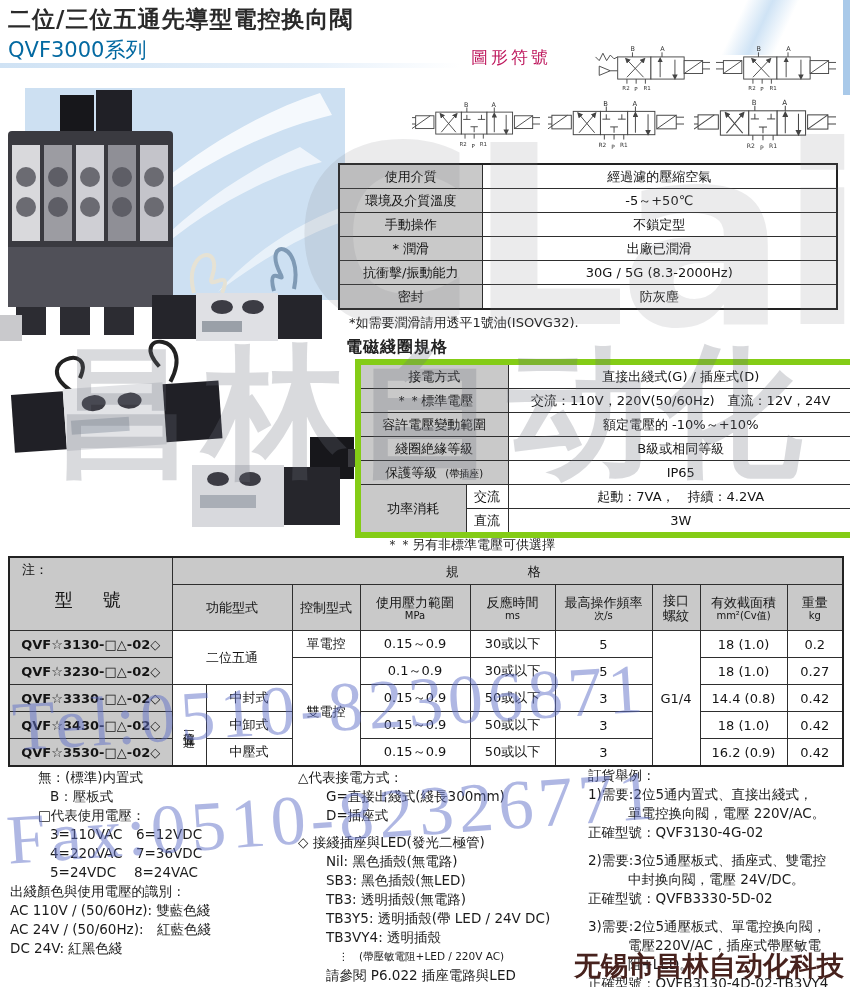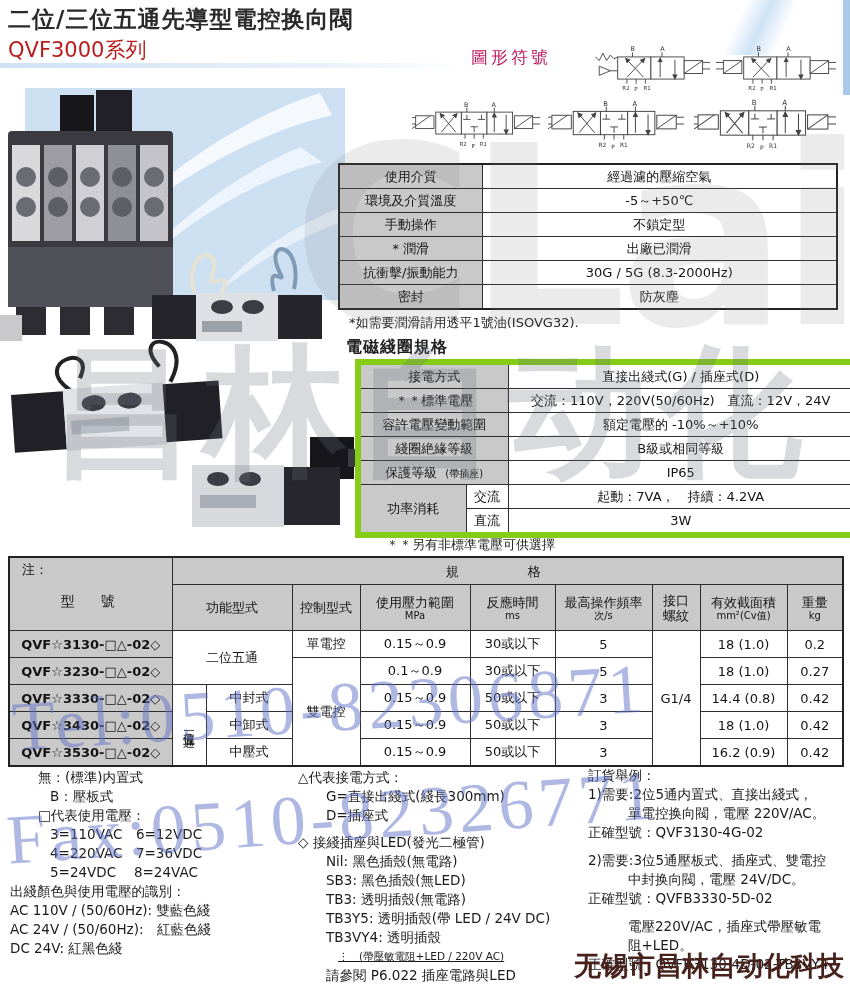--- a/index.html
+++ b/index.html
@@ -2,21 +2,21 @@
 <html><head>
 <meta charset="utf-8">
 <style>
   html,body{margin:0;padding:0;background:#fff;}
   .page{position:relative;width:850px;height:987px;overflow:hidden;background:#fff;
         font-family:"DejaVu Sans","Liberation Sans",sans-serif;color:#1d1d1d;}
   .abs{position:absolute;}
 
   
   .main-title{left:8px;top:4px;font-size:23px;font-weight:600;letter-spacing:1px;color:#2a2a2a;}
-  .series-title{left:8px;top:36px;font-size:21px;font-weight:500;color:#b91c1c;}
+  .series-title{left:8px;top:36px;font-size:21px;font-weight:500;color:#0369a1;}
   .title-rule{left:0;top:63px;width:460px;height:5px;
       background:linear-gradient(to right,#cfe2f4,#e9f2fb 70%,rgba(255,255,255,0));}
   .corner-blue{right:0;top:0;width:7px;height:95px;background:#a9c9e9;}
   .corner-swoosh{right:6px;top:0;width:150px;height:55px;
       background:linear-gradient(115deg,rgba(255,255,255,0) 30%,#cfe3f5 45%,rgba(255,255,255,0) 60%);}
 
   .symbols-label{left:471px;top:46px;font-size:17px;letter-spacing:3px;color:#be185d;}
 
   
   table{border-collapse:collapse;table-layout:fixed;background:#fff;}
@@ -31,30 +31,30 @@
   .foot-note{font-size:13px;color:#222;}
   .small-paren{font-size:10px;margin-left:8px;}
 
   
   .t3{left:8px;top:556px;width:834px;border:2px solid #222;}
   .t3 td{height:26px;}
   .t3 td.hdr{background:#c9c9c9;font-size:13px;line-height:15px;}
   .t3 td.model{background:#c9c9c9;font-weight:bold;font-size:13px;}
   .t3 .unit{font-size:10px;display:block;line-height:11px;}
   .note-corner{position:absolute;left:12px;top:4px;font-size:13px;}
-  .model-head{font-size:14px;letter-spacing:6px;margin-top:14px;}
+  .model-head{font-size:18px;letter-spacing:6px;margin-top:14px;font-family:Liberation Mono, monospace;}
   .banner-cell{letter-spacing:28px;font-size:14px;}
   .vert{writing-mode:vertical-rl;text-orientation:upright;letter-spacing:2px;
         margin:0 auto;font-size:12px;line-height:14px;}
 
   
   .notes{font-size:13.5px;line-height:19px;color:#1b1b1b;}
   .notes .ind1{padding-left:28px;}
   .notes .ind2{padding-left:40px;}
-  .notes .tiny{font-size:10.5px;text-decoration:underline;}
+  .notes .tiny{font-size:10.5px;}
   .nl{left:10px;top:768px;width:286px;}
   .nm{left:298px;top:768px;width:286px;}
   .nr{left:588px;top:766px;width:260px;}
   .nr .ex{margin-bottom:9px;}
   .nr .ind{padding-left:40px;}
 
   
   .wm{pointer-events:none;z-index:6;}
   .wm-logo{left:292px;top:92px;font-size:250px;font-weight:bold;letter-spacing:-8px;
       color:rgba(128,128,134,0.16);font-family:"DejaVu Sans",sans-serif;}
@@ -450,20 +450,21 @@
       <div>1)需要:2位5通内置式、直接出綫式，</div>
       <div class="ind">單電控换向閥，電壓 220V/AC。</div>
       <div>正確型號：QVF3130-4G-02</div>
     </div>
     <div class="ex">
       <div>2)需要:3位5通壓板式、插座式、雙電控</div>
       <div class="ind">中封换向閥，電壓 24V/DC。</div>
       <div>正確型號：QVFB3330-5D-02</div>
     </div>
     <div class="ex">
+      <div>3)需要:2位5通壓板式、單電控换向閥，</div>
       <div class="ind">電壓220V/AC，插座式帶壓敏電</div>
       <div class="ind">阻+LED。</div>
       <div>正確型號：QVFB3130-4D-02-TB3VY4</div>
     </div>
   </div>
 
   <div class="abs wm wm-logo">CLair</div>
   <div class="abs wm wm-cn">昌林自动化</div>
   <div class="abs wm wm-tel">Tel:0510-82306871</div>
   <div class="abs wm wm-fax">Fax:0510-82326771</div>

